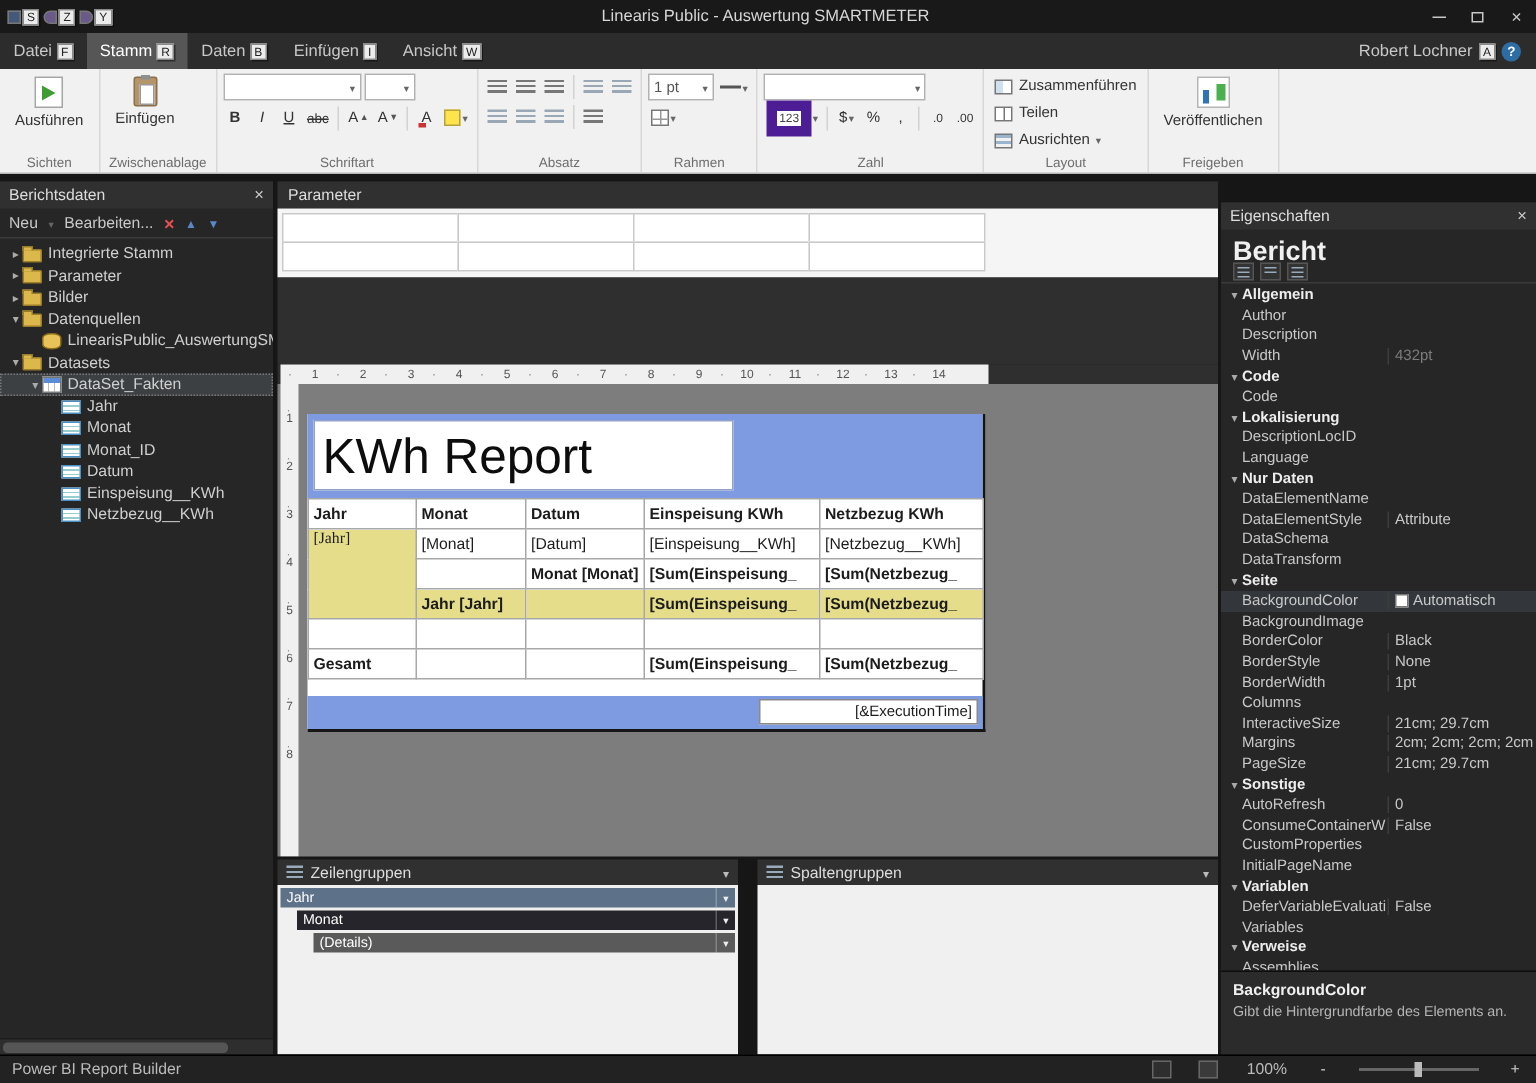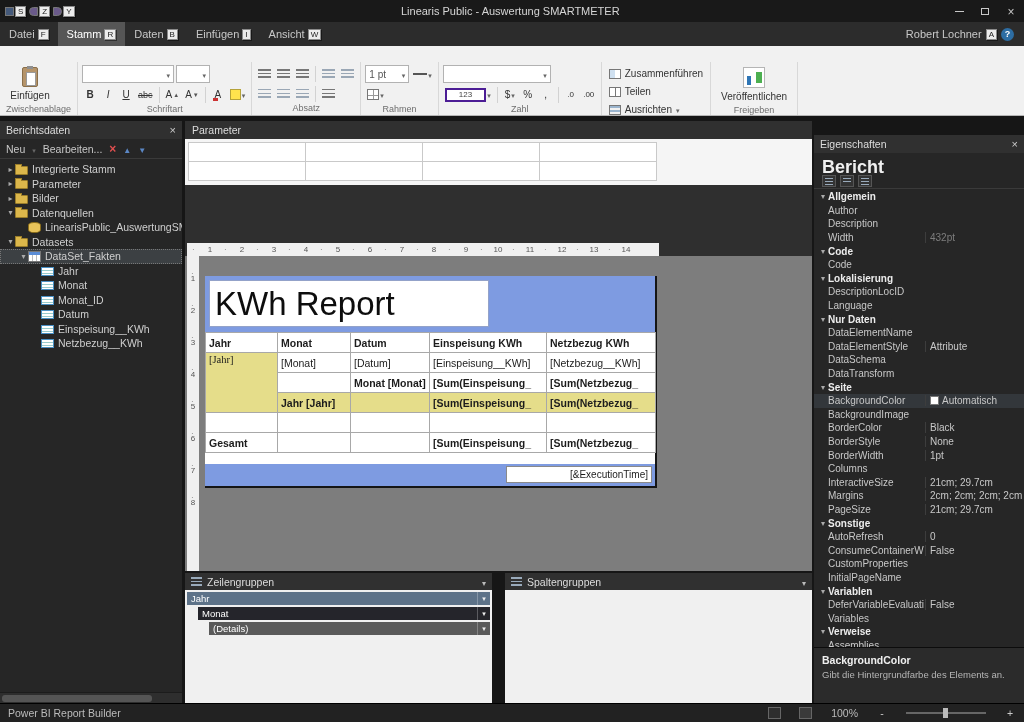--- a/index.html
+++ b/index.html
@@ -24,21 +24,21 @@
 
   
   .tabrow{position:absolute;left:0;top:22px;right:0;height:24px;background:#2c2c2c;display:flex;align-items:stretch;}
   .tab{display:flex;align-items:center;gap:3px;padding:0 9px;font-size:11px;color:#c8c8c8;}
   .tab.active{background:#565656;color:#fff;}
   .tabrow-right{margin-left:auto;display:flex;align-items:center;gap:4px;padding-right:10px;font-size:11px;color:#c8c8c8;}
   .help-circle{width:13px;height:13px;border-radius:50%;background:#2d6da3;color:#fff;font-size:9px;font-weight:bold;display:flex;align-items:center;justify-content:center;}
 
   
   .ribbon{position:absolute;left:0;top:46px;right:0;height:70px;background:#f1f1f1;border-bottom:1px solid #b5b5b5;display:flex;}
-  .rgroup{display:flex;flex-direction:column;border-right:1px solid #d8d8d8;padding:3px 4px 1px 4px;margin-top:16px;}
+  .rgroup{display:flex;flex-direction:column;border-right:1px solid #d8d8d8;padding:3px 4px 1px 4px;}
   .rbody{flex:1;display:flex;align-items:flex-start;gap:3px;}
   .rcol{display:flex;flex-direction:column;gap:3px;}
   .rrow{display:flex;align-items:center;gap:2px;}
   .rgroup-label{text-align:center;font-size:9px;color:#6e6e6e;padding:1px 2px 1px 2px;}
   .bigbtn{display:flex;flex-direction:column;align-items:center;justify-content:flex-start;gap:3px;font-size:10px;color:#333;padding:2px 6px;min-width:52px;}
   .stackbtn{display:flex;align-items:center;gap:4px;font-size:10px;color:#333;height:17px;padding:0 3px;}
   .combo{background:#fff;border:1px solid #b2b2b2;height:18px;font-size:10px;color:#555;display:flex;align-items:center;padding:0 3px;}
   .combo .ddv{margin-left:auto;}
   .ddv::before{content:"▾";font-size:7px;color:#666;}
   .sbtn{min-width:16px;height:17px;display:flex;align-items:center;justify-content:center;font-size:10px;color:#333;gap:1px;padding:0 2px;}
@@ -57,21 +57,21 @@
   .ic-merge{width:12px;height:10px;border:1px solid #777;background:linear-gradient(to right,#cfe0f0 50%,#fff 50%);}
   .ic-split{width:12px;height:10px;border:1px solid #777;position:relative;background:#fff;}
   .ic-split::after{content:"";position:absolute;left:5px;top:0;bottom:0;width:1px;background:#777;}
   .ic-align{width:12px;height:10px;border:1px solid #777;background:repeating-linear-gradient(to bottom,#9ab4cd 0 2px,transparent 2px 4px);}
   .ic-borders{width:12px;height:11px;border:1px solid #777;position:relative;background:#fff;}
   .ic-borders::before{content:"";position:absolute;left:5px;top:0;bottom:0;width:1px;background:#999;}
   .ic-borders::after{content:"";position:absolute;top:5px;left:0;right:0;height:1px;background:#999;}
   .ic-linestyle{width:14px;height:2px;background:#555;display:inline-block;}
   .ic-publish{width:22px;height:21px;background:#fff;border:1px solid #b5b5b5;position:relative;}
   .ic-publish::before{content:"";position:absolute;bottom:2px;left:3px;width:4px;height:9px;background:#2e75b5;box-shadow:5px 2px 0 -2px #e0a12f,10px -3px 0 1px #4caf50;}
-  .ic-123{font-size:8px;color:#444;border:2px solid #4c1d95;background:#fff;padding:0 12px;line-height:10px;}
+  .ic-123{font-size:8px;color:#444;border:7px solid #4c1d95;background:#fff;padding:0 1px;line-height:10px;}
 
   
   .main{position:absolute;left:0;top:116px;right:0;bottom:19px;background:#161616;}
   .panel-header{height:18px;background:#303030;display:flex;align-items:center;font-size:10.5px;color:#ddd;padding:0 6px;}
   .panel-close{margin-left:auto;}
   .panel-close::before{content:"×";font-size:11px;color:#ccc;}
 
   .left-panel{position:absolute;left:0;top:5px;bottom:0;width:182px;background:#262626;display:flex;flex-direction:column;}
   .lp-toolbar{display:flex;align-items:center;gap:7px;height:20px;padding:0 6px;border-bottom:1px solid #3a3a3a;font-size:10.5px;color:#c8c8c8;}
   .lp-del::before{content:"×";color:#e05050;font-weight:bold;font-size:12px;}
@@ -225,20 +225,29 @@
     </div>
     <div class="tabrow-right">
       <span>Robert Lochner</span>
       <span class="keytip">A</span>
       <span class="help-circle">?</span>
     </div>
   </div>
 
   <div class="ribbon">
 
+    <div class="rgroup">
+      <div class="rbody">
+        <div class="bigbtn">
+          <span class="ic-run"></span>
+          <span>Ausführen</span>
+        </div>
+      </div>
+      <div class="rgroup-label">Sichten</div>
+    </div>
 
     <div class="rgroup">
       <div class="rbody">
         <div class="bigbtn">
           <span class="ic-paste"></span>
           <span>Einfügen</span>
         </div>
       </div>
       <div class="rgroup-label">Zwischenablage</div>
     </div>

